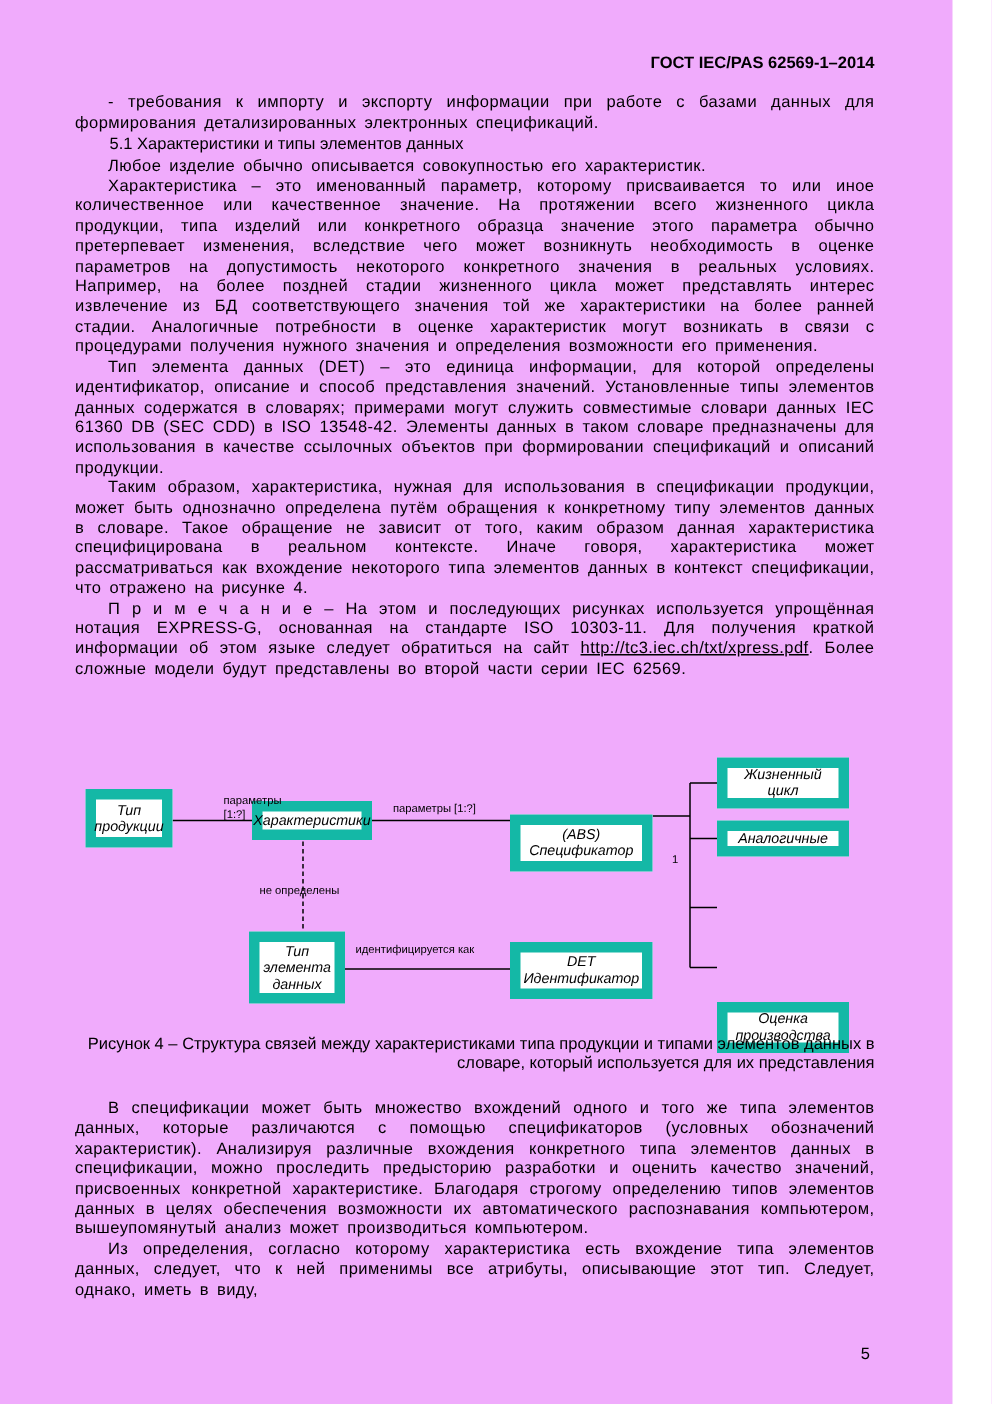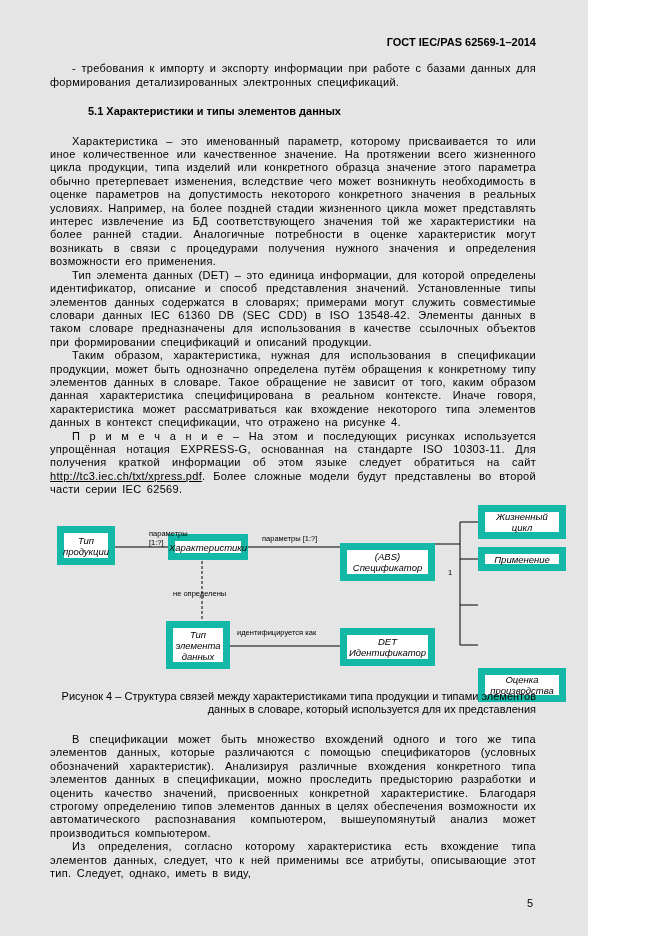--- a/index.html
+++ b/index.html
@@ -1,20 +1,20 @@
 <!DOCTYPE html>
 <html><head>
 <meta charset="utf-8">
 <style>
   * { margin:0; padding:0; box-sizing:border-box; }
   html,body { background:#ffffff; }
   .page {
     position:relative;
-    width:588px; height:936px;
-    background:#e5e5e5;
+    width:635px; height:936px;
+    background:#f0abfc;
     color:#000;
     font-family:"Liberation Sans","DejaVu Sans",sans-serif;
     font-size:11px; line-height:13.4px;
     padding:36px 52px 0 50px;
     overflow:hidden;
   }
   .doc-header {
     text-align:right; font-weight:bold; font-size:11px;
     margin-bottom:13px;
   }
@@ -22,22 +22,22 @@
     text-align:justify;
     text-indent:22px;
     letter-spacing:0.3px;
     word-spacing:2px;
   }
   h2.sec {
     font-size:13.5px; line-height:16px; font-weight:bold;
     padding-left:22px; margin:15px 0 11px 0;
   }
   h3.subsec {
-    font-size:11px; line-height:13.4px; font-weight:bold;
-    padding-left:22px; margin:16px;
+    font-size:11px; line-height:13.4px; font-weight:normal;
+    padding-left:22px; margin:1px;
   }
   .note-link { color:#000; text-decoration:underline; cursor:pointer; }
   .diagram {
     position:absolute; left:50px; top:503px;
     width:559px; height:172px;
   }
   .dbox {
     position:absolute;
     border:7px solid #14b8a6; background:#fff;
     display:flex; align-items:center; justify-content:center;
@@ -62,20 +62,21 @@
 
 <div class="page">
 
   <div class="doc-header">ГОСТ IEC/PAS 62569-1–2014</div>
 
   <p class="para">- требования к импорту и экспорту информации при работе с базами данных для формирования детализированных электронных спецификаций.</p>
 
 
   <h3 class="subsec">5.1  Характеристики и типы элементов данных</h3>
 
+  <p class="para">Любое изделие обычно описывается совокупностью его характеристик.</p>
   <p class="para">Характеристика – это именованный параметр, которому присваивается то или иное количественное или качественное значение. На протяжении всего жизненного цикла продукции, типа изделий или конкретного образца значение этого параметра обычно претерпевает изменения, вследствие чего может возникнуть необходимость в оценке параметров на допустимость некоторого конкретного значения в реальных условиях. Например, на более поздней стадии жизненного цикла может представлять интерес извлечение из БД соответствующего значения той же характеристики на более ранней стадии. Аналогичные потребности в оценке характеристик могут возникать в связи с процедурами получения нужного значения и определения возможности его применения.</p>
   <p class="para">Тип элемента данных (DET) – это единица информации, для которой определены идентификатор, описание и способ представления значений. Установленные типы элементов данных содержатся в словарях; примерами могут служить совместимые словари данных IEC 61360 DB (SEC CDD) в ISO 13548-42. Элементы данных в таком словаре предназначены для использования в качестве ссылочных объектов при формировании спецификаций и описаний продукции.</p>
   <p class="para">Таким образом, характеристика, нужная для использования в спецификации продукции, может быть однозначно определена путём обращения к конкретному типу элементов данных в словаре. Такое обращение не зависит от того, каким образом данная характеристика специфицирована в реальном контексте. Иначе говоря, характеристика может рассматриваться как вхождение некоторого типа элементов данных в контекст спецификации, что отражено на рисунке 4.</p>
 
   <p class="para"><span>П р и м е ч а н и е  –  На этом и последующих рисунках используется упрощённая нотация EXPRESS-G, основанная на стандарте ISO 10303-11. Для получения краткой информации об этом языке следует обратиться на сайт </span><span class="note-link">http://tc3.iec.ch/txt/xpress.pdf</span><span>. Более сложные модели будут представлены во второй части серии IEC 62569.</span></p>
 
   <div class="diagram">
     <svg class="connectors" width="559" height="172" viewBox="0 0 559 172">
 
       <line x1="65" y1="44" x2="118" y2="44" stroke="#000" stroke-width="1"></line>
@@ -94,21 +95,21 @@
       <line x1="180" y1="143" x2="290" y2="143" stroke="#000" stroke-width="1"></line>
     </svg>
 
     <div class="dbox" style="left:7px; top:23px; width:58px; height:39px;">Тип
 продукции</div>
     <div class="dbox" style="left:118px; top:31px; width:80px; height:26px;">Характеристики</div>
     <div class="dbox" style="left:290px; top:40px; width:95px; height:38px;">(ABS)
 Спецификатор</div>
     <div class="dbox" style="left:428px; top:2px; width:88px; height:34px;">Жизненный
 цикл</div>
-    <div class="dbox" style="left:428px; top:44px; width:88px; height:24px;">Применение</div>
+    <div class="dbox" style="left:428px; top:44px; width:88px; height:24px;">Аналогичные</div>
     <div class="dbox" style="left:428px; top:125px; width:88px; height:34px;margin-top:40px;">Оценка
 производства</div>
     <div class="dbox" style="left:116px; top:118px; width:64px; height:48px;">Тип
 элемента
 данных</div>
     <div class="dbox" style="left:290px; top:125px; width:95px; height:38px;">DET
 Идентификатор</div>
 
     <div class="dlabel" style="left:66px; top:26px;padding-left:33px;">параметры
 [1:?]</div>

